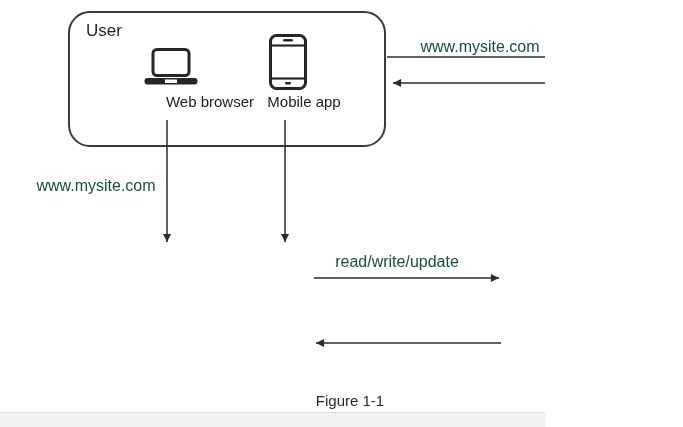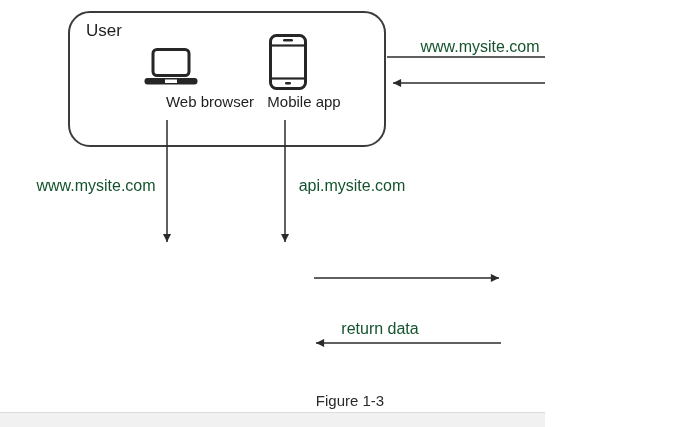--- a/index.html
+++ b/index.html
@@ -74,18 +74,17 @@
       <line class="globe-stroke" x1="9" y1="54" x2="65" y2="54" stroke-width="4"></line>
       <rect x="0" y="25" width="74" height="23" fill="#ffffff"></rect>
       <text x="37" y="45.5" text-anchor="middle" font-size="24" font-weight="bold" letter-spacing="0.5" fill="#4a4a4a">DNS</text>
     </svg>
   </div>
 
 
 
   <div class="lbl" style="left:480px;top:38px;">www.mysite.com</div>
   <div class="lbl" style="left:96px;top:177px;">www.mysite.com</div>
-  <div class="lbl" style="left:352px;top:177px;">api.mysite.com</div>
-  <div class="lbl" style="left:380px;top:320px;">return data</div>
+  <div class="lbl" style="left:397px;top:253px;">read/write/update</div>
 
-  <div class="caption">Figure 1-3</div>
+  <div class="caption">Figure 1-1</div>
   <div class="page-edge"></div>
 </div>
 
 </body></html>

